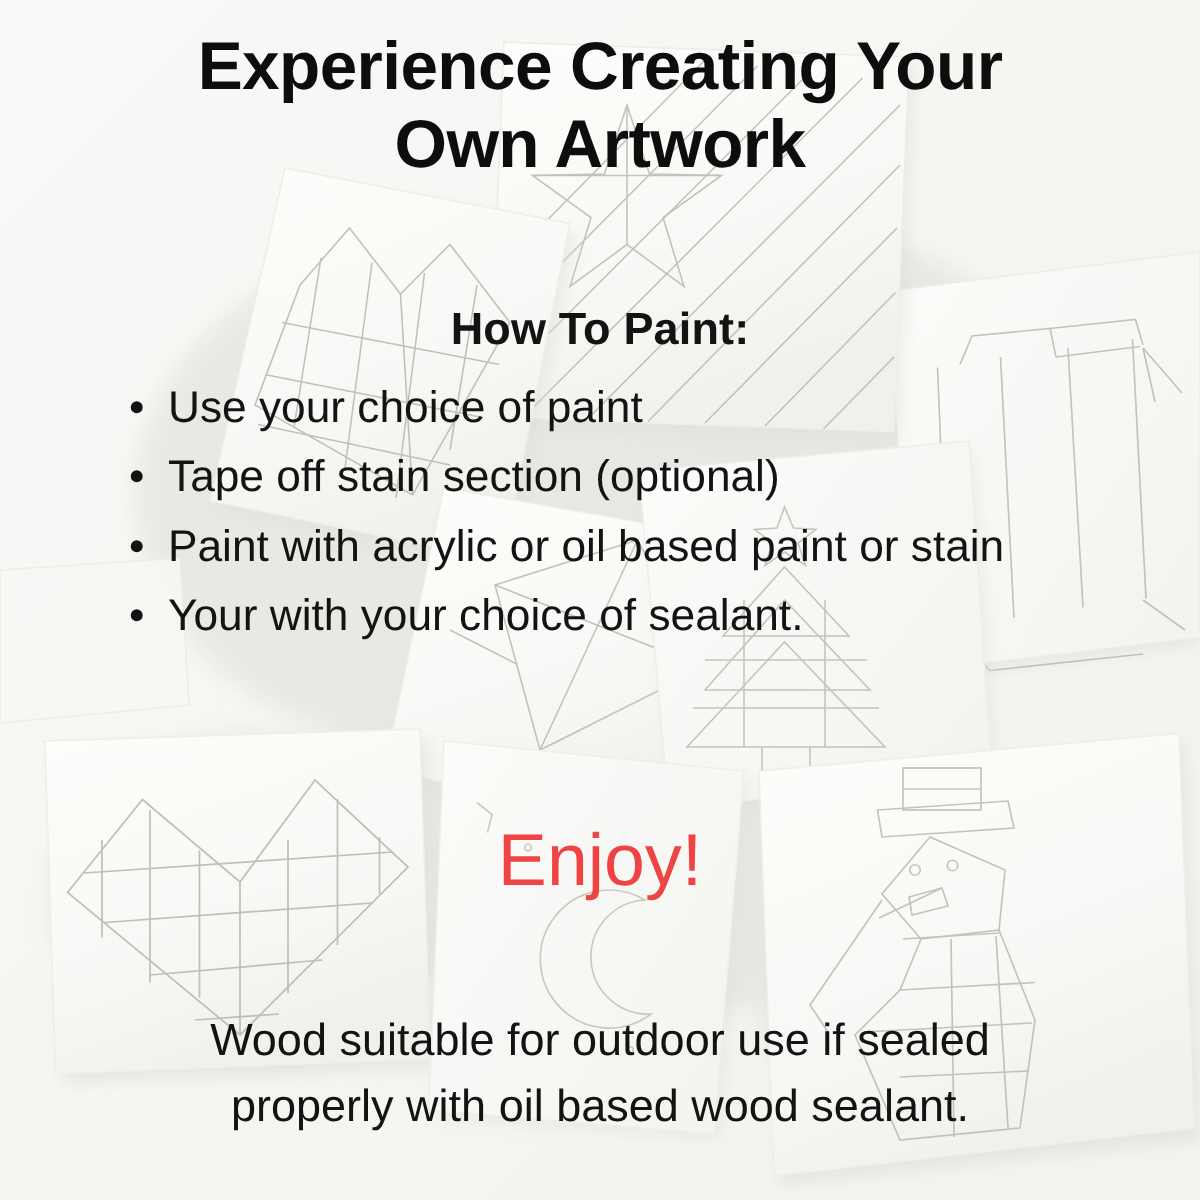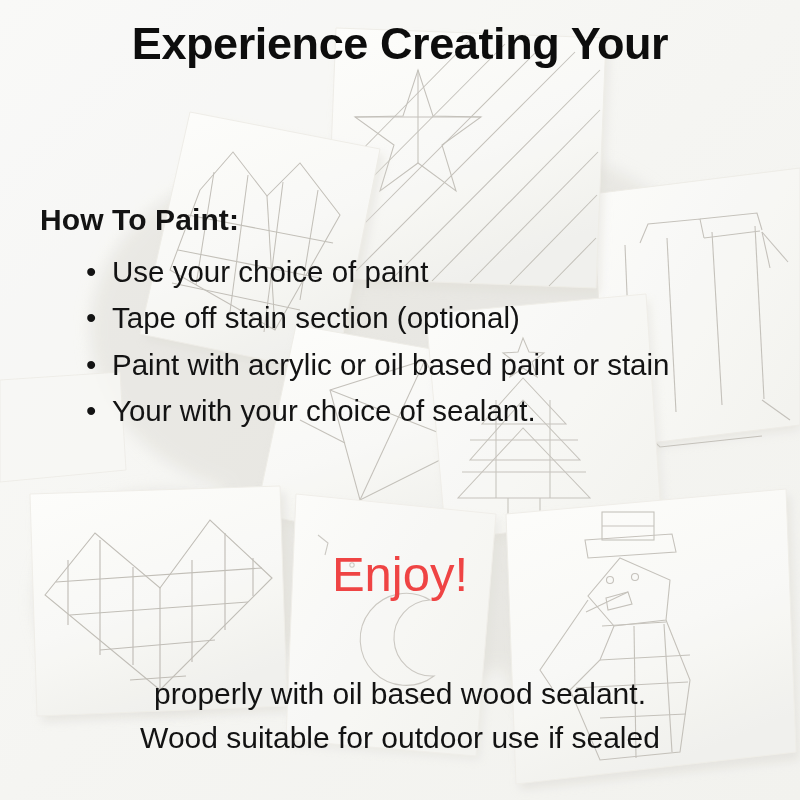--- a/index.html
+++ b/index.html
@@ -51,20 +51,21 @@
     line-height: 1.16;
     letter-spacing: -0.4px;
     color: #0d0d0d;
   }
 
   .subhead {
     position: absolute;
     top: 203px;
     left: 40px;
     width: 720px;
+    text-align: center;
     font-size: 30px;
     font-weight: 700;
     letter-spacing: 0.1px;
     color: #131313;
   }
 
   ul.steps {
     position: absolute;
     top: 250px;
     left: 84px;
@@ -332,20 +333,21 @@
 
       <rect x="0" y="0" width="800" height="800" fill="#ffffff" opacity="0.10"></rect>
     </svg>
   </div>
 
   <div id="text-layer">
 
     <div class="title">
       <span>Experience Creating Your</span>
       <br>
+      <span>Own Artwork</span>
     </div>
 
     <div class="subhead">How To Paint:</div>
 
     <ul class="steps">
       <li>
         <span class="bullet">•</span>
         <span>Use your choice of paint</span>
       </li>
       <li>
@@ -358,18 +360,18 @@
       </li>
       <li>
         <span class="bullet">•</span>
         <span>Your with your choice of sealant.</span>
       </li>
     </ul>
 
     <div class="enjoy">Enjoy!</div>
 
     <div class="footnote">
+      <span class="fn-line">Wood suitable for outdoor use if sealed</span>
       <span class="fn-line">properly with oil based wood sealant.</span>
-      <span class="fn-line">Wood suitable for outdoor use if sealed</span>
     </div>
 
   </div>
 </div>
 
 </body></html>

